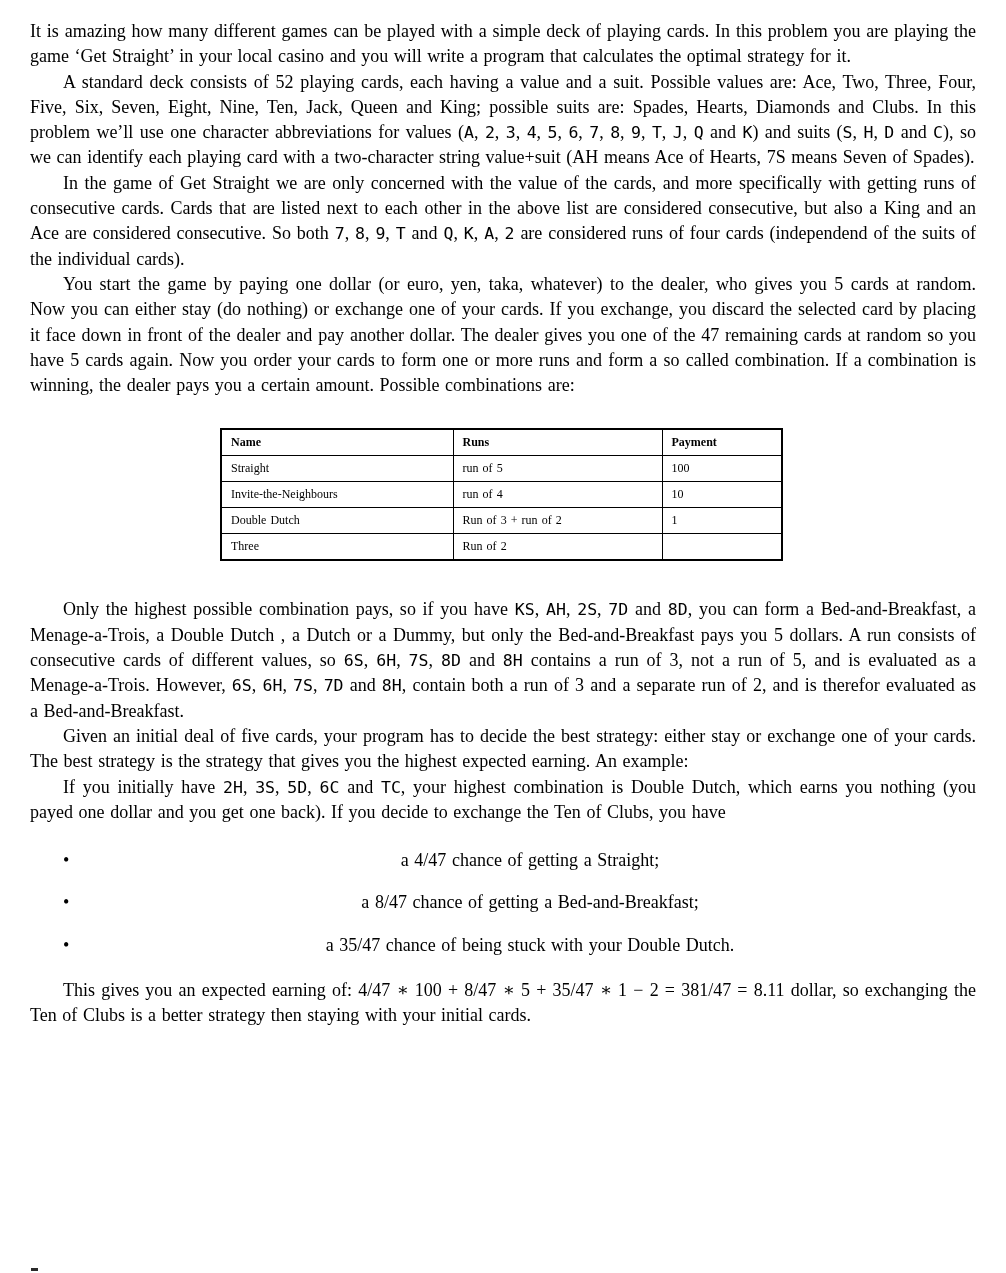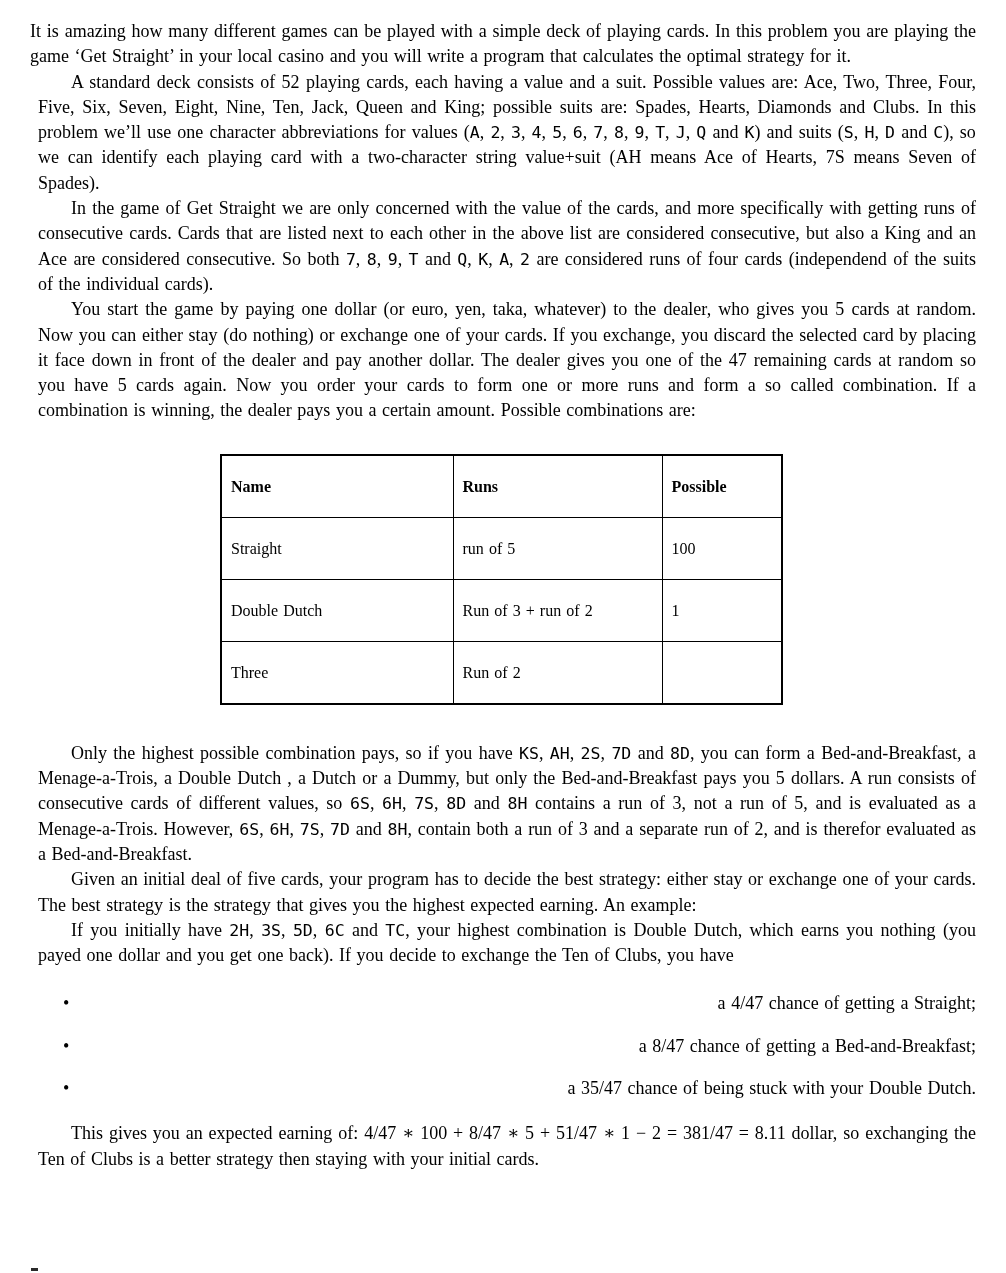--- a/index.html
+++ b/index.html
@@ -24,54 +24,53 @@
     line-height: 25.3px;
     text-align: justify;
     word-spacing: 0.06em;
   }
   p.para {
     margin: 0;
     padding: 0;
   }
   p.indent {
     text-indent: 33px;
-    margin-left: 8px;
   }
   .tt {
     font-family: "DejaVu Sans Mono", "Liberation Mono", monospace;
     font-size: 0.92em;
   }
   table.comb {
     border-collapse: collapse;
     border: 2px solid #000000;
     margin: 30px 0 36px 190px;
     table-layout: fixed;
   }
   table.comb th, table.comb td {
     border: 1px solid #000000;
-    padding: 18px 9px;
-    font-size: 16px;
+    padding: 0 9px;
+    font-size: 12px;
     line-height: 25px;
     text-align: left;
     white-space: nowrap;
     overflow: hidden;
   }
   table.comb th {
     font-weight: bold;
   }
   ul.chances {
     list-style: none;
     margin: 23px 0 20px 0;
     padding: 0;
   }
   ul.chances li {
     position: relative;
     padding-left: 54px;
     margin: 0 0 17px 0;
-    text-align: right;
+    text-align: center;
   }
   ul.chances li:last-child {
     margin-bottom: 12px;
   }
   ul.chances li::before {
     content: "\2022";
     position: absolute;
     left: 33px;
     top: 0;
   }
@@ -99,28 +98,33 @@
   <table class="comb">
     <colgroup>
       <col style="width:232px">
       <col style="width:209px">
       <col style="width:120px">
     </colgroup>
     <thead>
       <tr>
         <th>Name</th>
         <th>Runs</th>
-        <th>Possible</th>
+        <th>Payment</th>
       </tr>
     </thead>
     <tbody id="table-body">
         <tr>
           <td>Straight</td>
           <td>run of 5</td>
           <td>100</td>
+        </tr>
+        <tr>
+          <td>Invite-the-Neighbours</td>
+          <td>run of 4</td>
+          <td>10</td>
         </tr>
         <tr>
           <td>Double Dutch</td>
           <td>Run of 3 + run of 2</td>
           <td>1</td>
         </tr>
         <tr>
           <td>Three</td>
           <td>Run of 2</td>
           <td>&nbsp;</td>
@@ -134,18 +138,18 @@
       <p class="para indent"><span class="rm">If you initially have </span><span class="tt">2H</span><span class="rm">, </span><span class="tt">3S</span><span class="rm">, </span><span class="tt">5D</span><span class="rm">, </span><span class="tt">6C</span><span class="rm"> and </span><span class="tt">TC</span><span class="rm">, your highest combination is Double Dutch, which earns you nothing (you payed one dollar and you get one back). If you decide to exchange the Ten of Clubs, you have</span></p>
     </section>
 
   <ul class="chances" id="chance-list">
       <li>a 4/47 chance of getting a Straight;</li>
       <li>a 8/47 chance of getting a Bed-and-Breakfast;</li>
       <li>a 35/47 chance of being stuck with your Double Dutch.</li>
     </ul>
 
   <section id="paras-closing">
-      <p class="para indent"><span class="rm">This gives you an expected earning of: 4/47 ∗ 100 + 8/47 ∗ 5 + 51/47 ∗ 1 − 2 = 381/47 = 8.11 dollar, so exchanging the Ten of Clubs is a better strategy then staying with your initial cards.</span></p>
+      <p class="para indent"><span class="rm">This gives you an expected earning of: 4/47 ∗ 100 + 8/47 ∗ 5 + 35/47 ∗ 1 − 2 = 381/47 = 8.11 dollar, so exchanging the Ten of Clubs is a better strategy then staying with your initial cards.</span></p>
     </section>
 
 </main>
 
 <div class="clipped-glyph"></div>
 
 </body></html>

